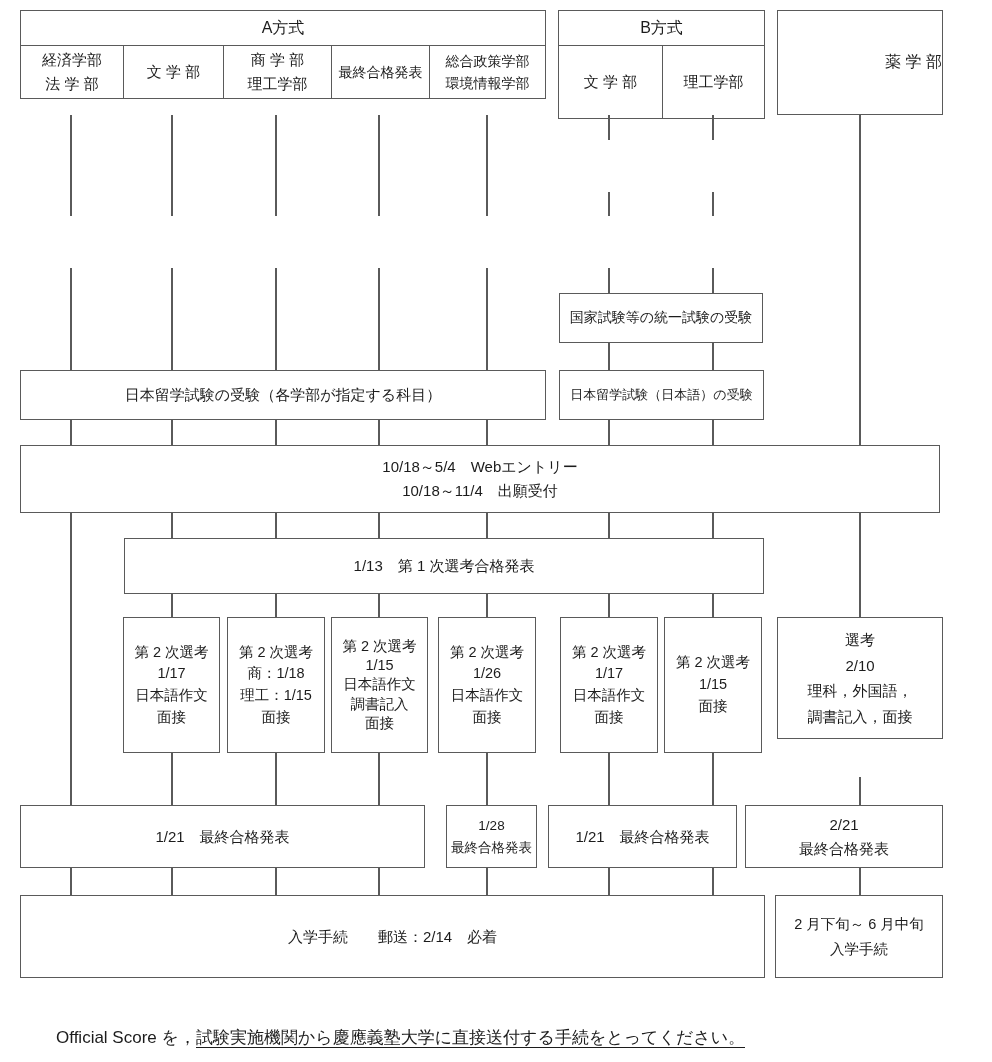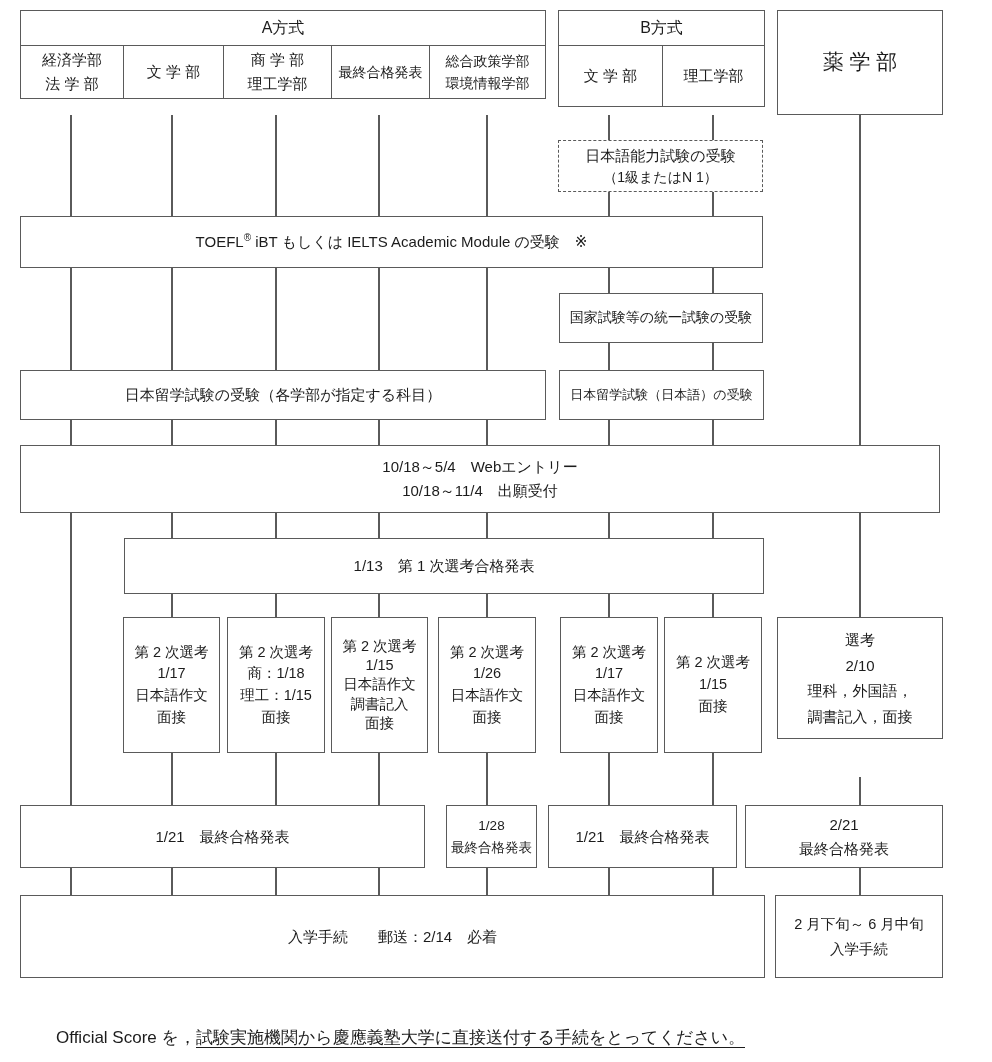--- a/index.html
+++ b/index.html
@@ -16,21 +16,21 @@
   }
   .dashed{border-style:dashed;}
   .vl{position:absolute;width:2px;background:var(--line);display:block;}
   .hdr{box-sizing:border-box;width:100%;height:35px;border-bottom:1.5px solid var(--line);
        display:flex;align-items:center;justify-content:center;font-size:16px;}
   .frow{display:flex;width:100%;flex:1;}
   .fcell{box-sizing:border-box;display:flex;flex-direction:column;align-items:center;justify-content:center;line-height:1.6;}
   .fcell + .fcell{border-left:1.5px solid var(--line);}
   .sel{font-size:14.5px;line-height:1.5;}
   .sel5{line-height:1.32;}
-  .big{font-size:21px;}
+  .big{font-size:16px;align-items:flex-end;}
   sup{font-size:10px;vertical-align:super;line-height:0;}
   .footnote{position:absolute;left:18px;font-size:17px;white-space:nowrap;}
   .uline{border-bottom:1.5px solid var(--text);padding-bottom:0;}
 </style>
 </head>
 <body>
 
 <div id="canvas">
 
   <div class="box" style="left:20px;top:10px;width:526px;height:89px;padding:0">
@@ -50,44 +50,37 @@
       <div class="fcell" style="width:98px;font-size:14px">
         <div>最終合格発表</div>
       </div>
       <div class="fcell" style="flex:1;font-size:14px">
         <div>総合政策学部</div>
         <div>環境情報学部</div>
       </div>
     </div>
   </div>
 
-  <div class="box" style="left:558px;top:10px;width:207px;height:97px;padding:0">
+  <div class="box" style="left:558px;top:10px;width:207px;height:109px;padding:0">
     <div class="hdr">B方式</div>
     <div class="frow">
       <div class="fcell" style="width:103px">
         <div>文 学 部</div>
       </div>
       <div class="fcell" style="flex:1">
         <div>理工学部</div>
       </div>
     </div>
   </div>
 
   <div class="box big" style="left:777px;top:10px;width:166px;height:105px">
     <div>薬 学 部</div>
   </div>
 
-  <div class="box dashed" style="left:558px;top:140px;width:205px;height:52px;line-height:1.45">
-    <div>日本語能力試験の受験</div>
-    <div style="font-size:14px">（1級またはN 1）</div>
-  </div>
-
-  <div class="box" style="left:20px;top:216px;width:743px;height:52px">
-    <div><span>TOEFL</span><sup>®</sup><span> iBT もしくは IELTS Academic Module の受験　※</span></div>
-  </div>
+
 
   <div class="box" style="left:559px;top:293px;width:204px;height:50px;font-size:14px">
     <div>国家試験等の統一試験の受験</div>
   </div>
 
   <div class="box" style="left:20px;top:370px;width:526px;height:50px">
     <div>日本留学試験の受験（各学部が指定する科目）</div>
   </div>
   <div class="box" style="left:559px;top:370px;width:205px;height:50px;font-size:13px">
     <div>日本留学試験（日本語）の受験</div>

